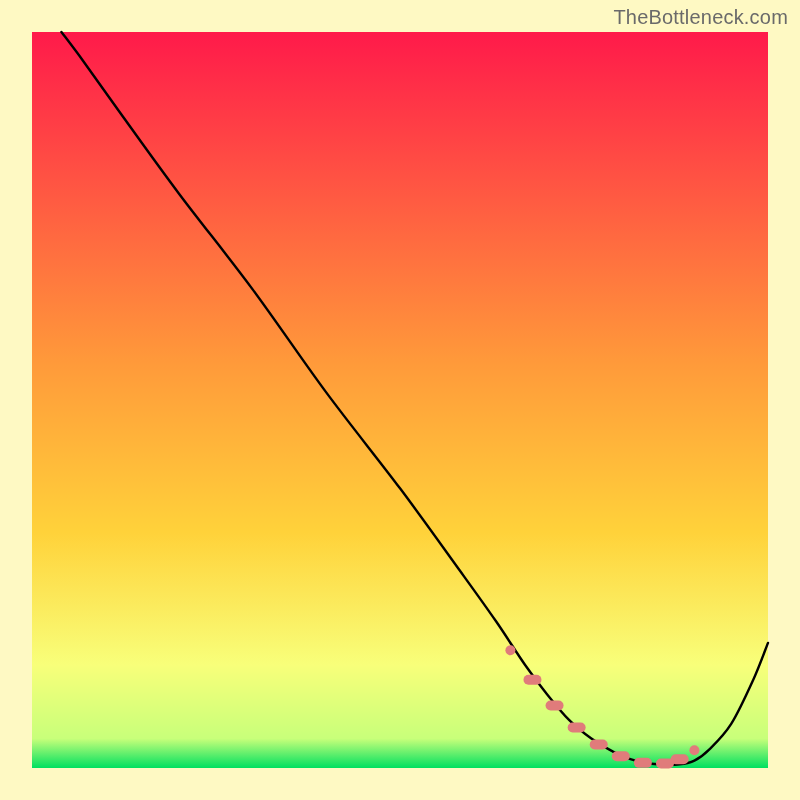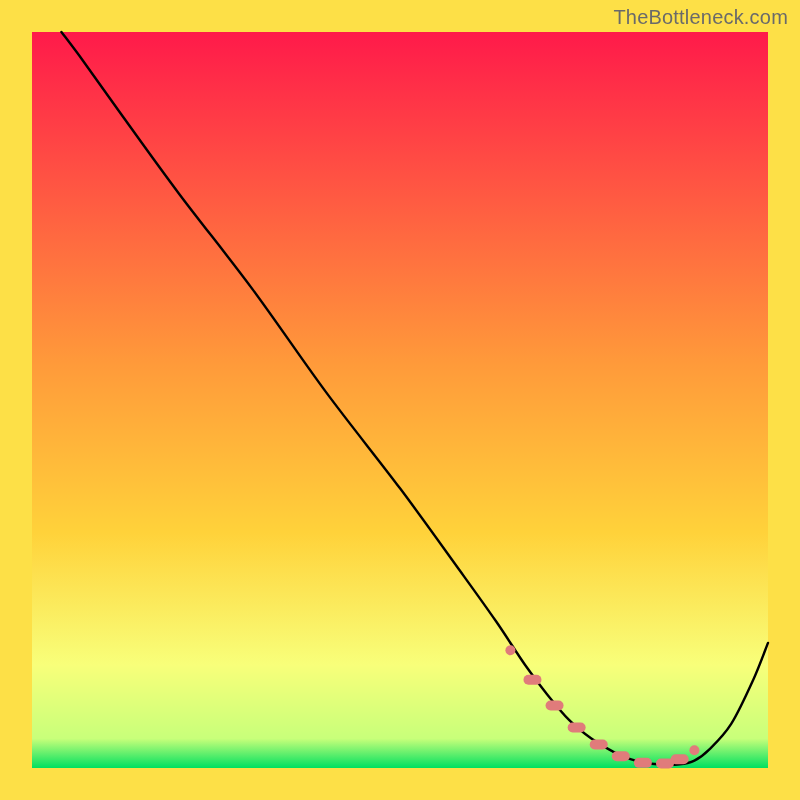--- a/index.html
+++ b/index.html
@@ -8,21 +8,21 @@
     width: 800px;
     height: 800px;
     background: #000;
     overflow: hidden;
     font-family: Arial, Helvetica, sans-serif;
   }
   .stage {
     position: relative;
     width: 800px;
     height: 800px;
-    background: #fde047;
+    background: #fef9c3;
   }
   .watermark {
     position: absolute;
     top: 6px;
     right: 12px;
     color: #6a6a6a;
     font-size: 20px;
     font-weight: 500;
     letter-spacing: 0.2px;
     z-index: 50;

